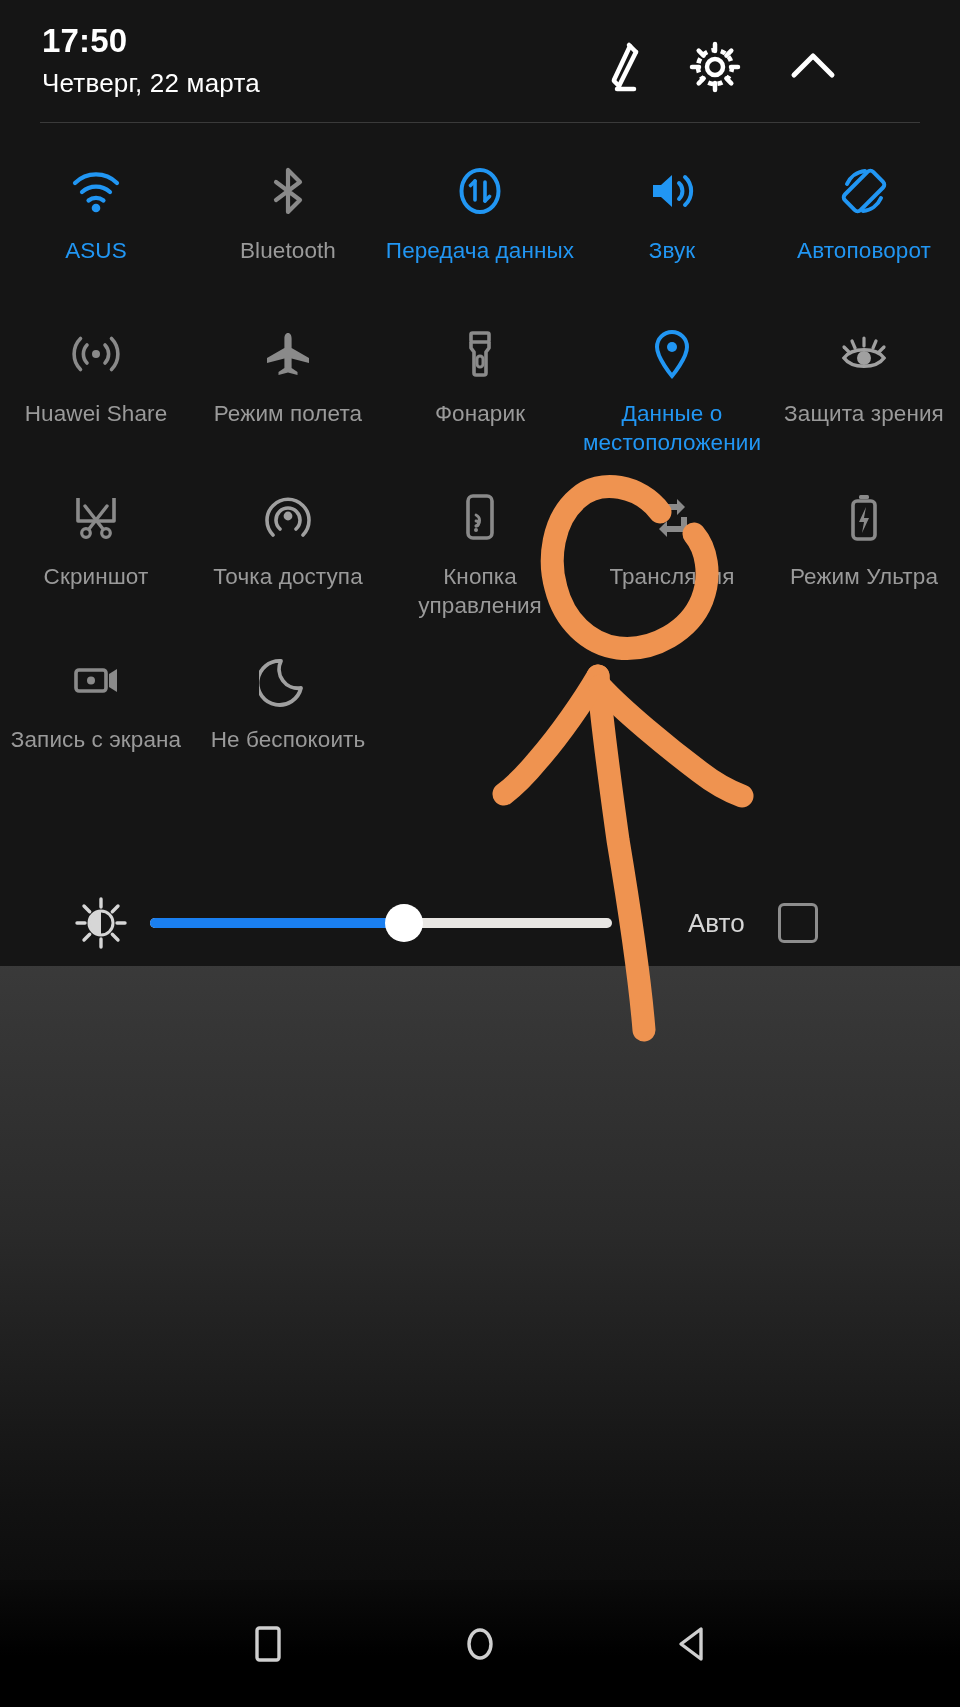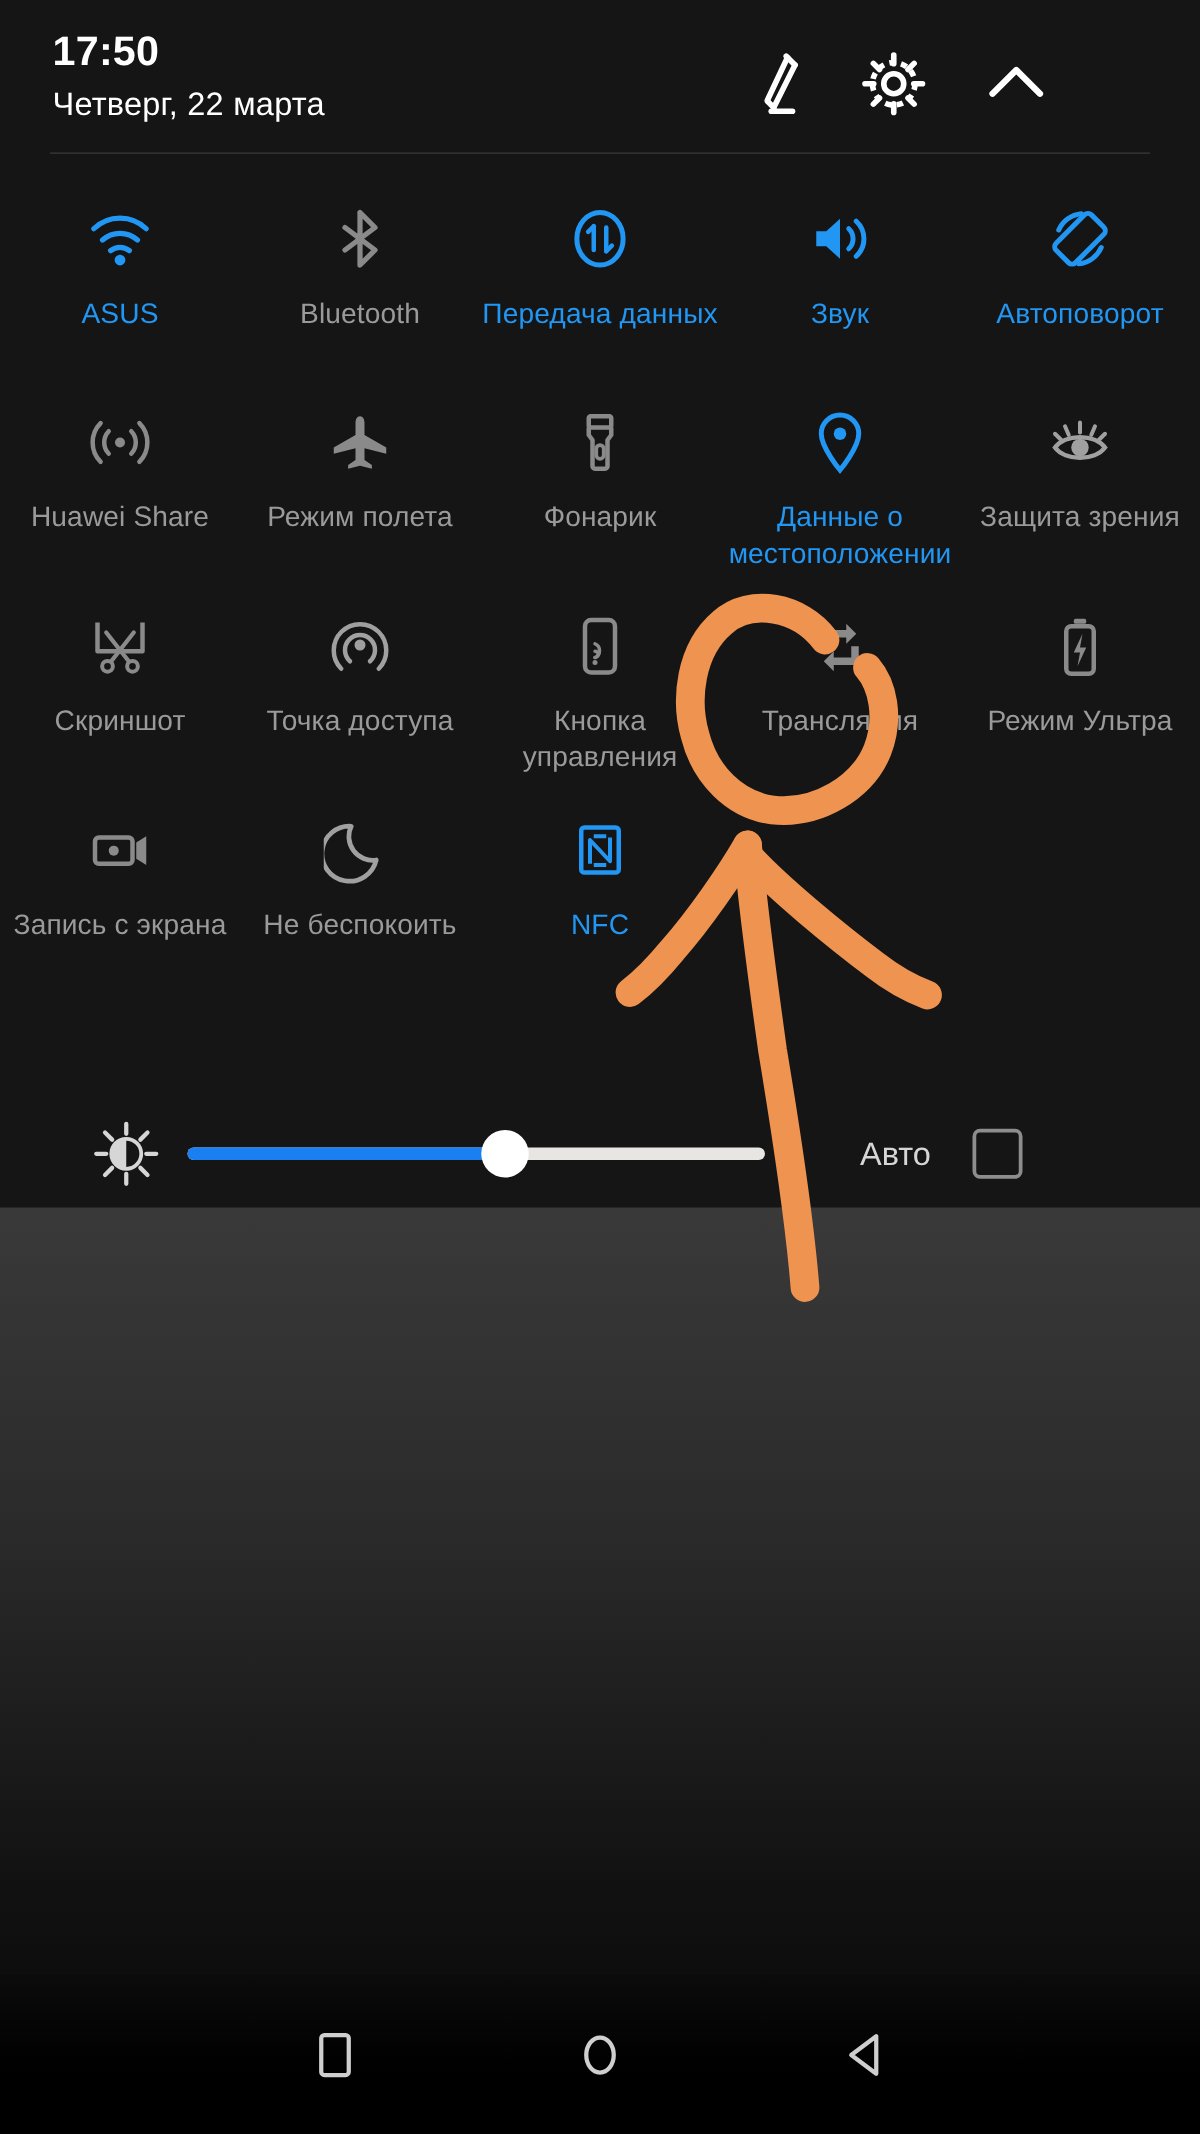--- a/index.html
+++ b/index.html
@@ -457,33 +457,20 @@
 
   <div class="tile off">
     <div class="tile-icon">
       <svg width="58" height="58" viewBox="0 0 58 58">
         <path d="M42 37 A22 22 0 1 1 22 10 A19 19 0 0 0 42 37 Z" fill="none" stroke="#a0a0a0" stroke-width="3.8" stroke-linejoin="round"></path>
       </svg>
     </div>
     <div class="tile-label">Не беспокоить</div>
   </div>
 
-  <div class="tile on">
-    <div class="tile-icon">
-      <svg width="58" height="58" viewBox="0 0 58 58">
-        <rect x="14" y="11" width="30" height="36" rx="2.5" fill="none" stroke="#2196f3" stroke-width="3.6"></rect>
-        <g fill="none" stroke="#2196f3" stroke-width="3.2" stroke-linejoin="round">
-          <path d="M21 40 L21 21 L37 38 L37 19"></path>
-          <path d="M24 18 L34 18"></path>
-          <path d="M24 41 L34 41"></path>
-        </g>
-      </svg>
-    </div>
-    <div class="tile-label">NFC</div>
-  </div>
 
   <div class="tile off">
     <div class="tile-label"></div>
   </div>
   <div class="tile off">
     <div class="tile-label"></div>
   </div>
 </div>
 
 <div id="brightness-row">

